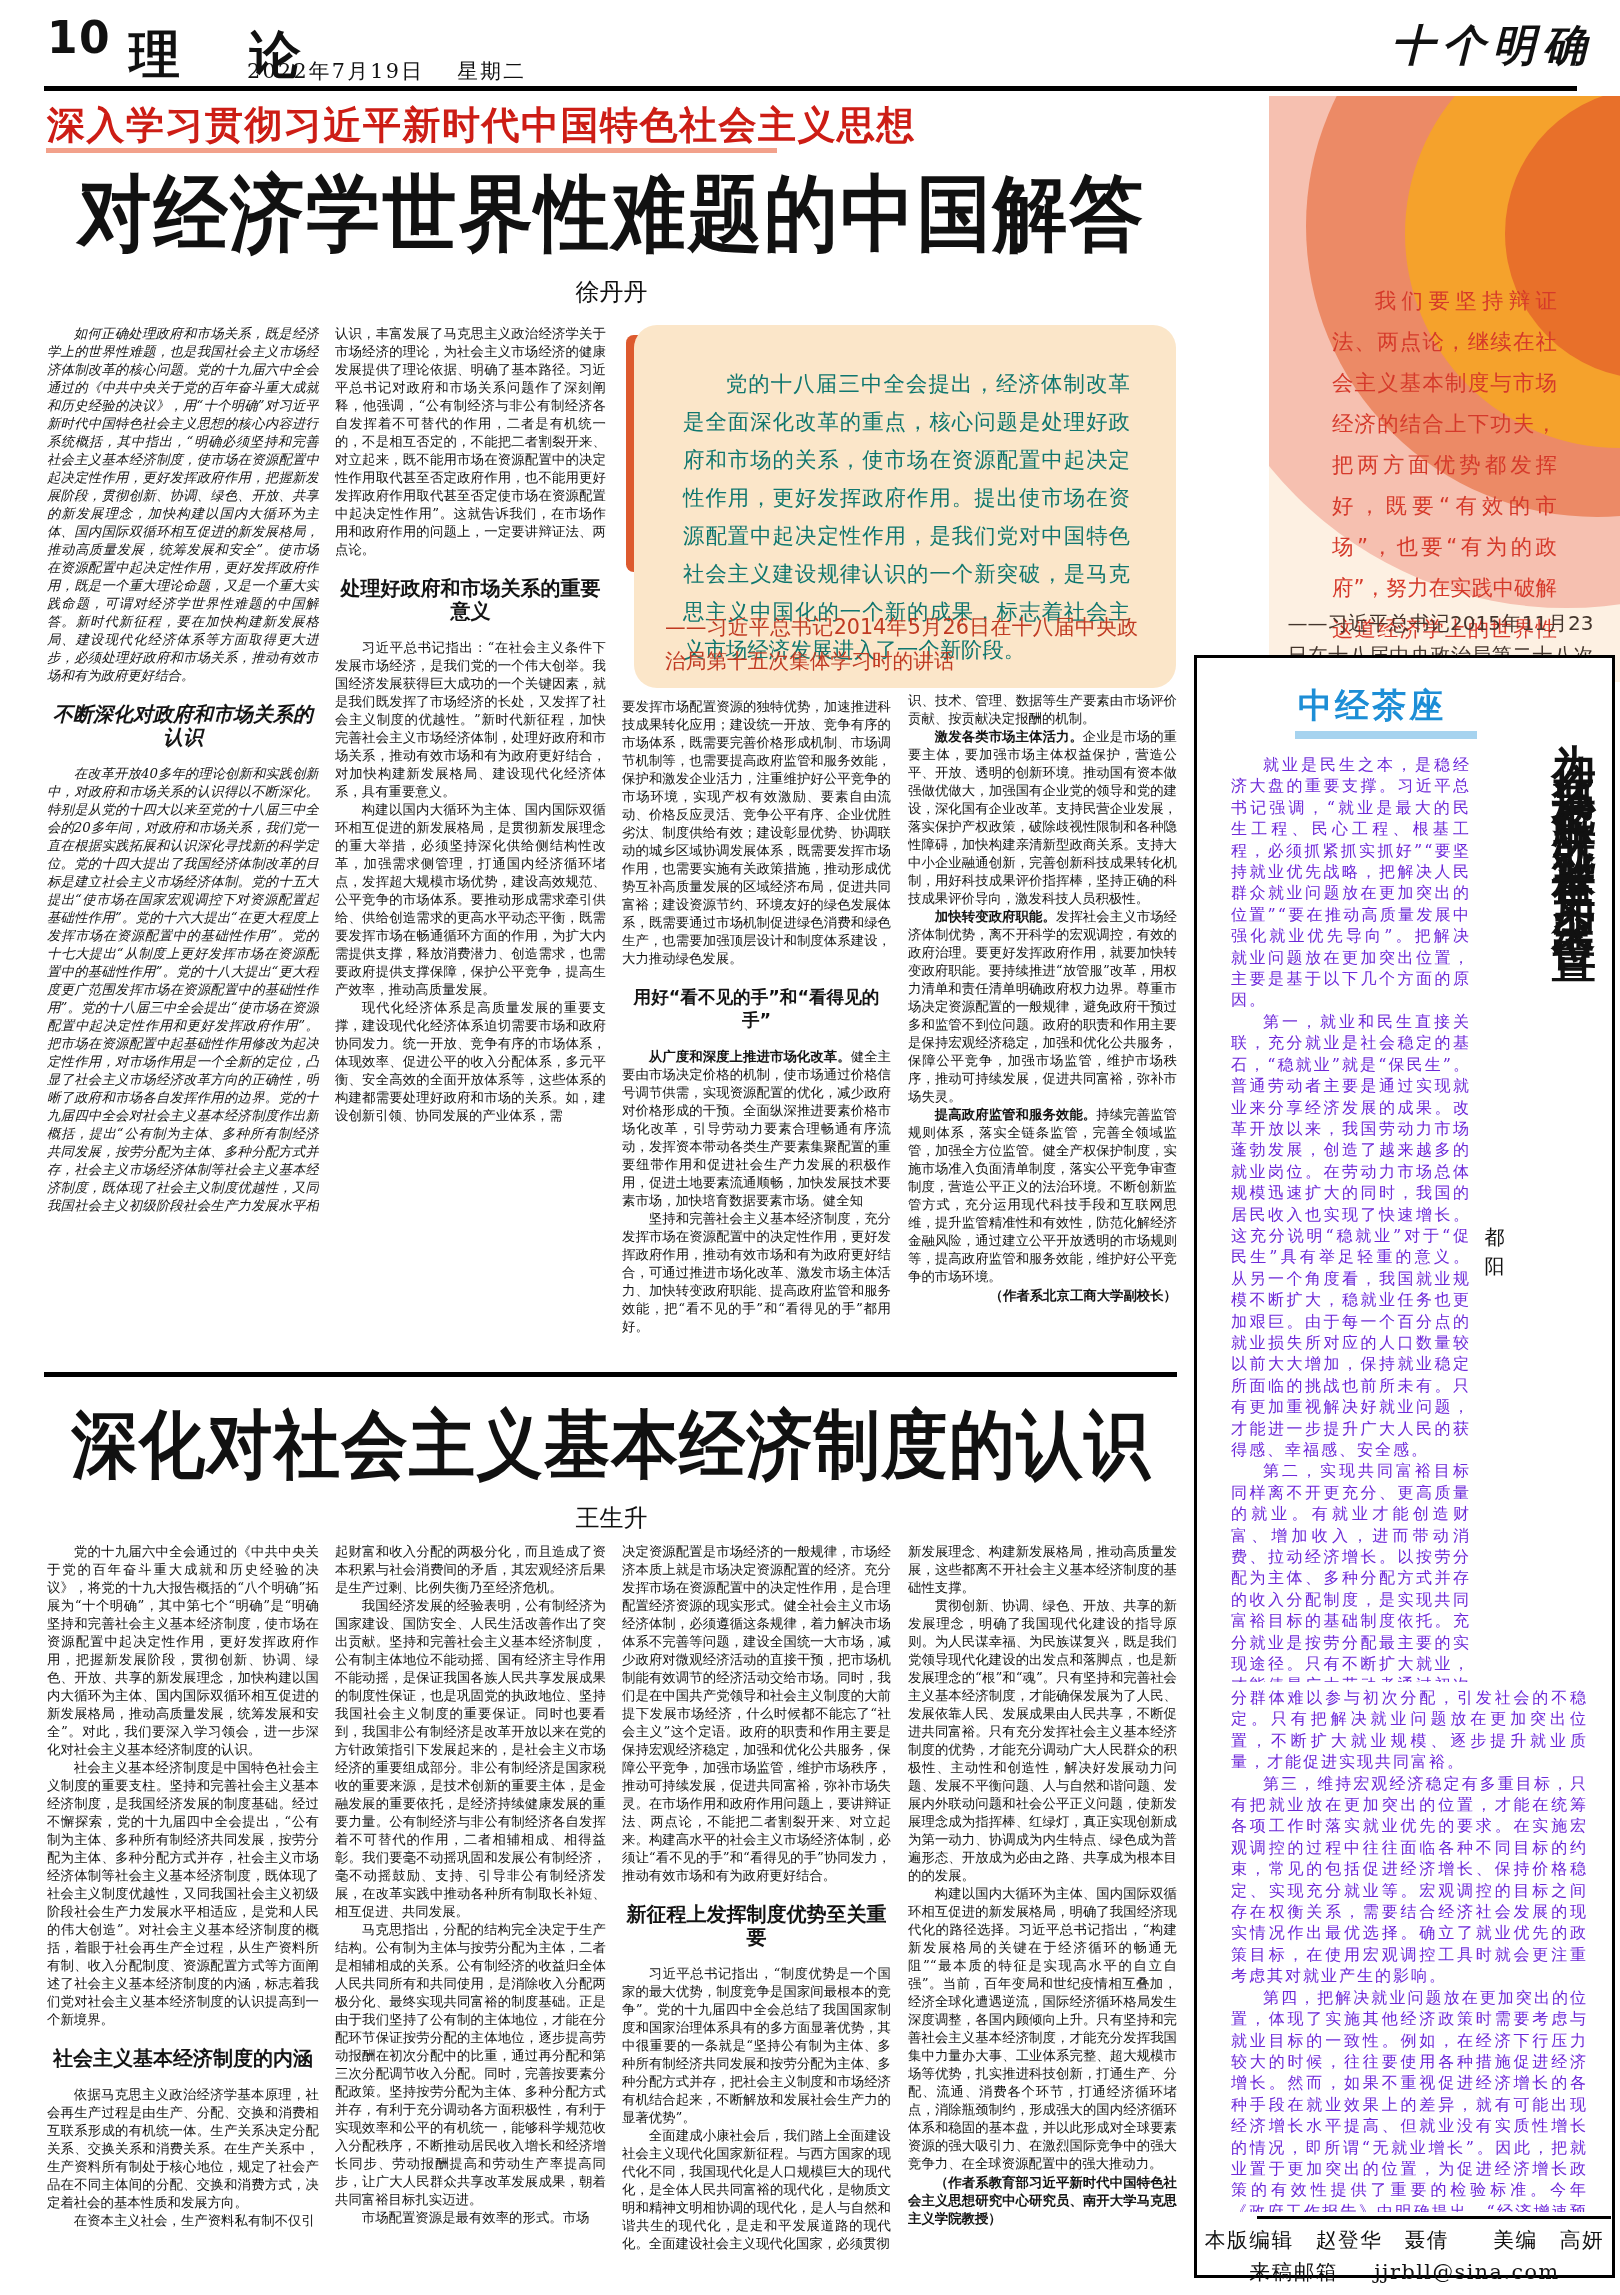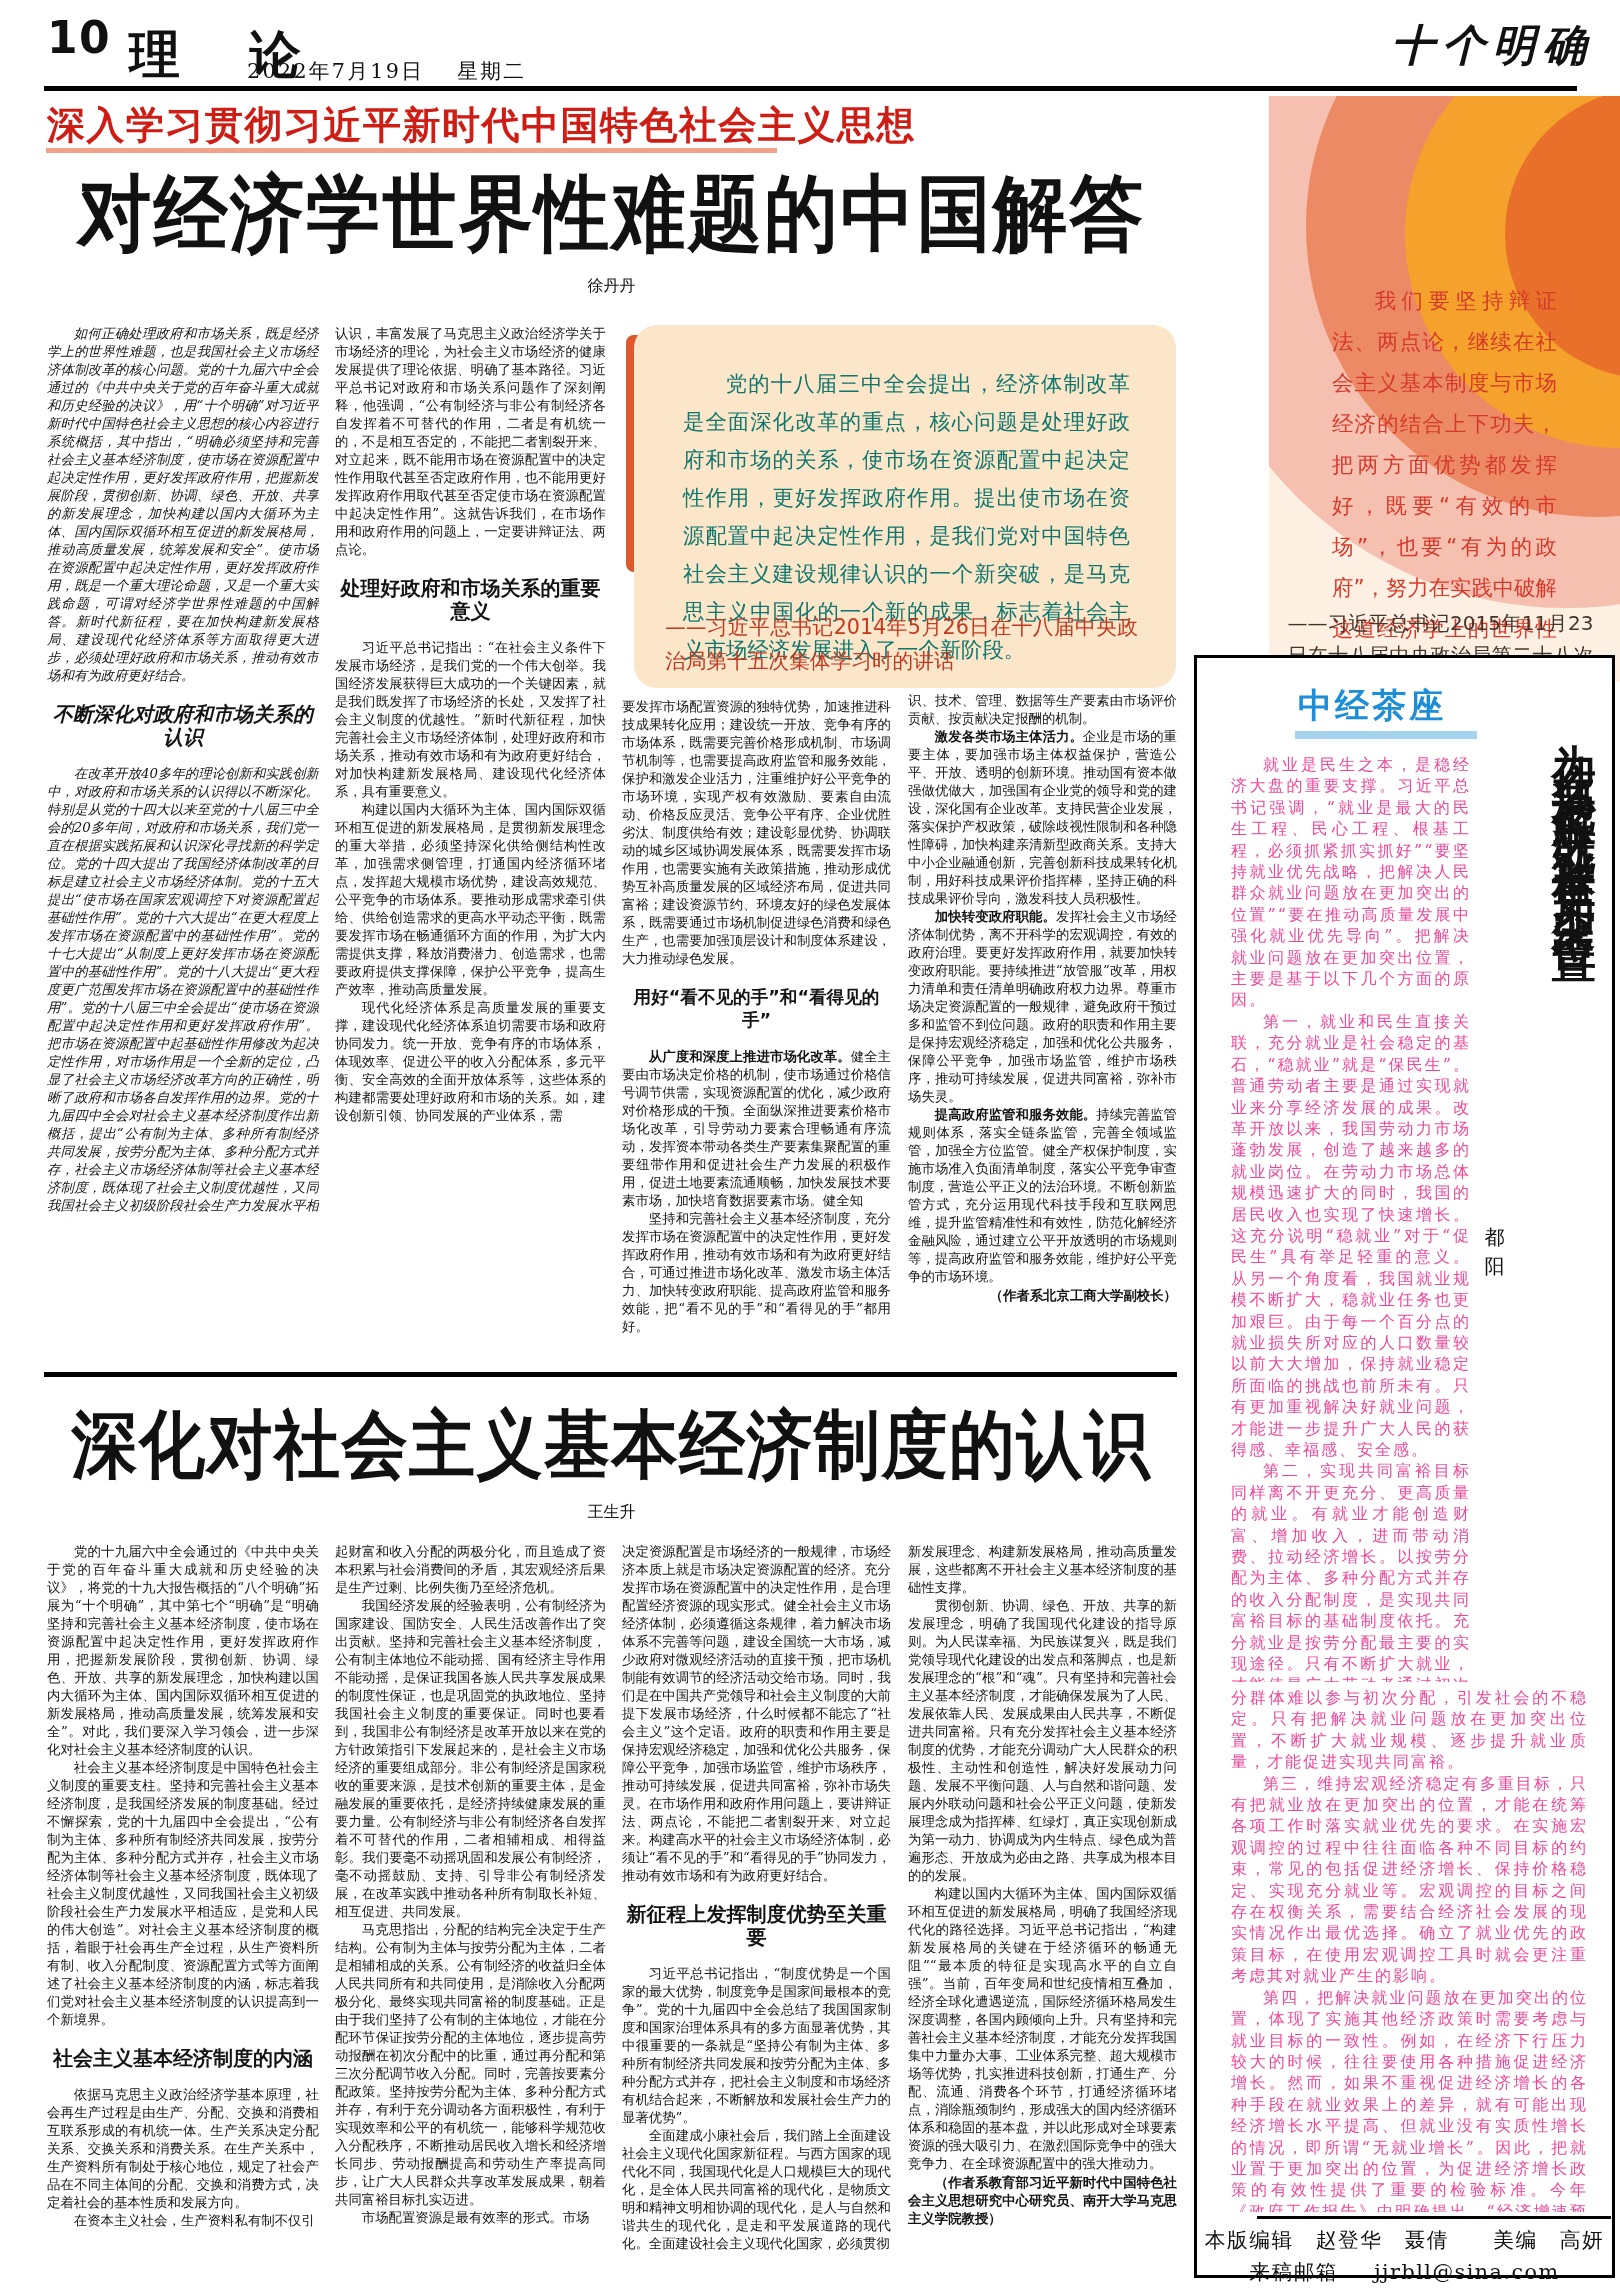--- a/index.html
+++ b/index.html
@@ -11,21 +11,21 @@
   .section{font-size:51px;font-weight:700;font-family:"DejaVu Serif",serif;letter-spacing:26px;}
   .date{font-size:20.7px;font-family:"DejaVu Serif",serif;letter-spacing:2.3px;}
   .masthead{font-size:43px;font-weight:700;font-style:italic;font-family:"DejaVu Serif",serif;letter-spacing:7.7px;}
   .rule{background:#000;}
   
   .banner{font-size:38px;font-weight:900;color:#cd1d15;letter-spacing:1.5px;font-family:"DejaVu Sans",sans-serif;}
   
   .headline{width:1131px;text-align:center;font-weight:900;font-family:"DejaVu Sans",sans-serif;transform:scaleY(1.12);transform-origin:top;}
   .h1a{font-size:74px;letter-spacing:2.3px;}
   .h2a{font-size:66px;letter-spacing:1.5px;}
-  .byline{width:1131px;text-align:center;font-size:16px;font-family:"DejaVu Serif",serif;}
+  .byline{width:1131px;text-align:center;font-size:24px;font-family:"DejaVu Serif",serif;}
   
   .col{overflow:hidden;font-family:"DejaVu Serif",serif;font-size:13.4px;line-height:18px;
        text-align:justify;color:#141414;}
   .col p{margin:0;text-indent:2em;}
   .col p.cont{text-indent:0;}
   .col .subhead{font-family:"DejaVu Sans",sans-serif;font-weight:900;text-align:center;text-indent:0;
                 font-size:20px;line-height:23px;margin:18.4px 0 15.3px 0;letter-spacing:0;}
   .col .subhead.small{font-size:17.6px;}
   .lead{font-weight:900;font-family:"DejaVu Sans",sans-serif;}
   .closing{font-weight:700;}
@@ -43,21 +43,21 @@
   .qrtext{position:absolute;left:47px;top:168px;width:257px;color:#d5392a;font-size:21.4px;line-height:41px;
           text-align:justify;font-family:"DejaVu Sans",sans-serif;}
   .qrtext p{margin:16px;text-indent:2em;}
   .qrattr{position:absolute;left:18.4px;top:511px;width:306px;color:#43352c;font-size:20px;line-height:32px;
           text-align:justify;font-family:"DejaVu Sans",sans-serif;}
   
   .sidebar{border:3.1px solid #000;background:#fff;box-sizing:border-box;}
   .tealabel{font-size:34px;font-weight:900;color:#1d8ed6;font-family:"DejaVu Sans",sans-serif;letter-spacing:3.1px;}
   .teabar{background:#a6d3ef;}
   .teatext{font-family:"DejaVu Serif",serif;font-size:16px;line-height:21.4px;letter-spacing:2px;
-           text-align:justify;overflow:hidden;color:#ec4899;}
+           text-align:justify;overflow:hidden;color:#6d28d9;}
   .teatext p{margin:0;text-indent:2em;}
   .teatext p.cont{text-indent:0;}
   .vtitle{writing-mode:vertical-rl;font-size:44px;font-weight:900;letter-spacing:12.2px;
           font-family:"DejaVu Sans",sans-serif;}
   .vauthor{writing-mode:vertical-rl;font-size:20px;letter-spacing:31px;font-family:"DejaVu Serif",serif;}
   .sfooter{font-family:"DejaVu Serif",serif;font-size:20.7px;letter-spacing:1.5px;text-align:center;width:100%;}
 </style>
 </head>
 <body>
 

